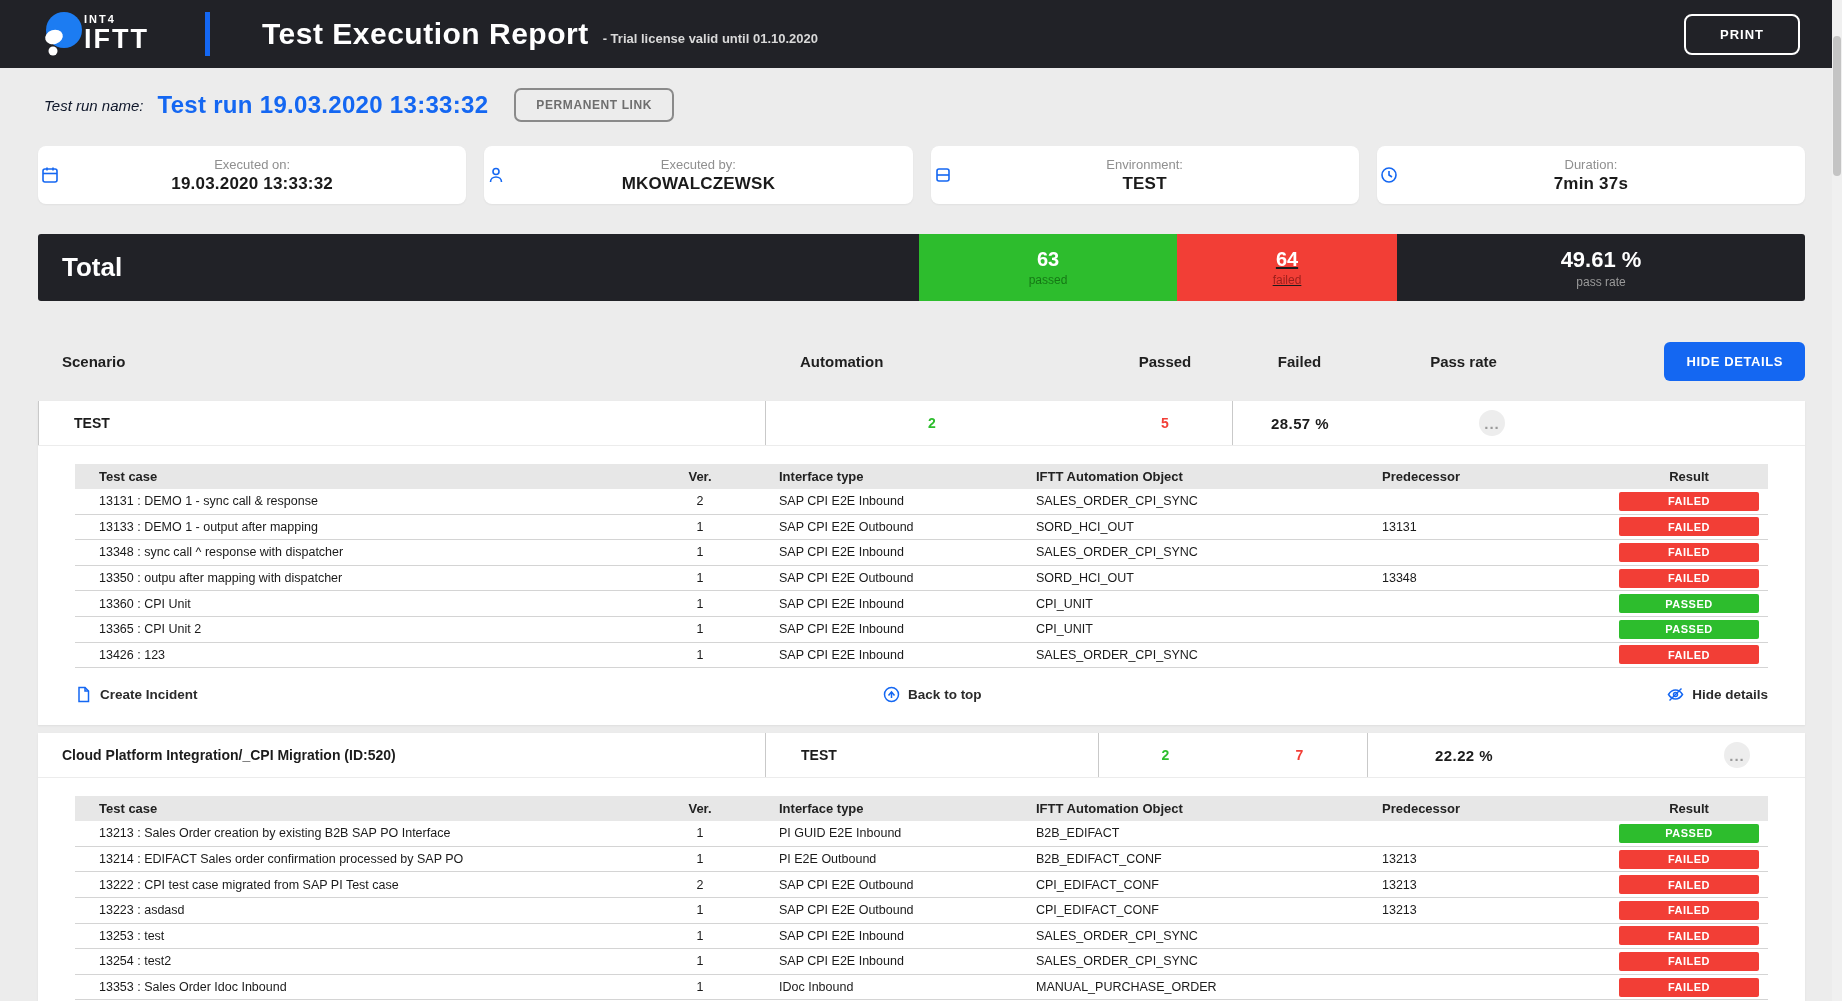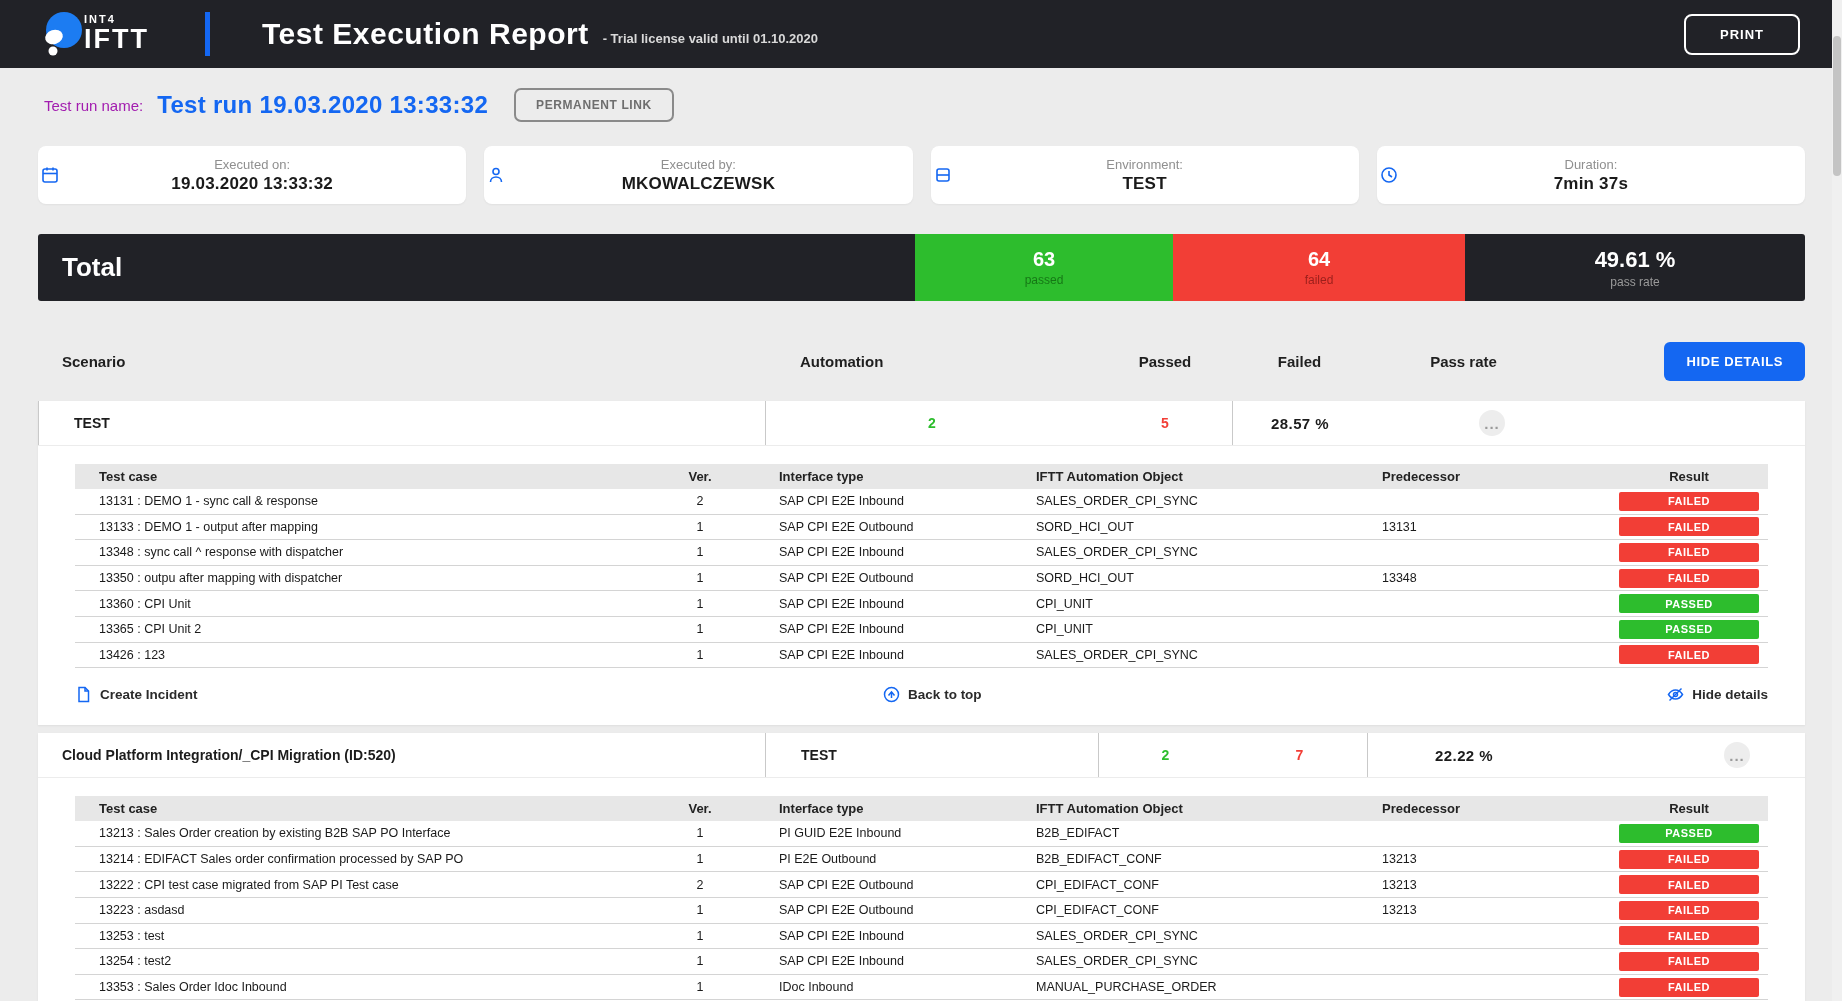--- a/index.html
+++ b/index.html
@@ -26,21 +26,21 @@
   .page-title{ color:#fff; font-size:30px; font-weight:bold; letter-spacing:.5px; }
   .license-note{ color:#d9d9d9; font-size:13px; font-weight:bold; margin-left:14px; margin-top:8px;}
   .print-btn{
     margin-left:auto; background:transparent; border:2px solid #fff; border-radius:8px;
     color:#fff; font-family:inherit; font-size:13px; font-weight:bold; letter-spacing:1px;
     padding:11px 34px; cursor:pointer;
   }
 
   
   .run-row{ display:flex; align-items:center; margin:20px 0 0 44px; height:34px; }
-  .run-label{ font-size:15px; color:#a21caf; }
+  .run-label{ font-size:15px; color:#0f172a;font-style:italic; }
   .run-name{ color:var(--accent); font-size:24px; font-weight:bold; margin-left:14px; letter-spacing:.3px;}
   .permalink-btn{
     margin-left:26px; background:transparent; border:2px solid #8a8a8a; border-radius:7px;
     color:#6e6e6e; font-family:inherit; font-size:12px; font-weight:bold; letter-spacing:.6px;
     padding:8px 20px; cursor:pointer;
   }
 
   
   .cards{ display:flex; gap:18px; margin:24px 37px 0 38px; }
   .card{
@@ -51,22 +51,22 @@
   .card-body{ flex:1; text-align:center; margin-right:20px;}
   .card-label{ color:#8f8f8f; font-size:13px; }
   .card-value{ color:#1a1a1a; font-size:17px; font-weight:bold; margin-top:2px; letter-spacing:.2px;}
 
   
   .total-bar{ display:flex; margin:30px 37px 0 38px; height:67px; border-radius:3px; overflow:hidden;}
   .total-left{ background:var(--dark); flex:1; display:flex; align-items:center; padding-left:24px; }
   .total-label{ color:#fff; font-size:26px; font-weight:bold; }
   .seg{ display:flex; flex-direction:column; align-items:center; justify-content:center; }
   .seg-green{ width:258px; background:var(--green); }
-  .seg-red{ width:292px; background:var(--red); }
-  .seg-rate{ width:340px; background:var(--dark); }
+  .seg-red{ width:220px; background:var(--red);text-decoration:underline; }
+  .seg-rate{ width:408px; background:var(--dark); }
   .seg-num{ color:#fff; font-size:20px; font-weight:bold; }
   .seg-cap{ font-size:12px; margin-top:2px; }
   .seg-green .seg-cap{ color:rgba(0,60,0,.55); }
   .seg-red .seg-cap{ color:rgba(70,0,0,.5); }
   .seg-rate .seg-num{ font-size:22px; }
   .seg-rate .seg-cap{ color:#9a9a9a; }
 
   
   .scen-grid{ display:grid; grid-template-columns:727px 333px 134px 135px 193px 1fr; }
   .labels-row{ margin:41px 37px 0 38px; height:38px; align-items:center; }

